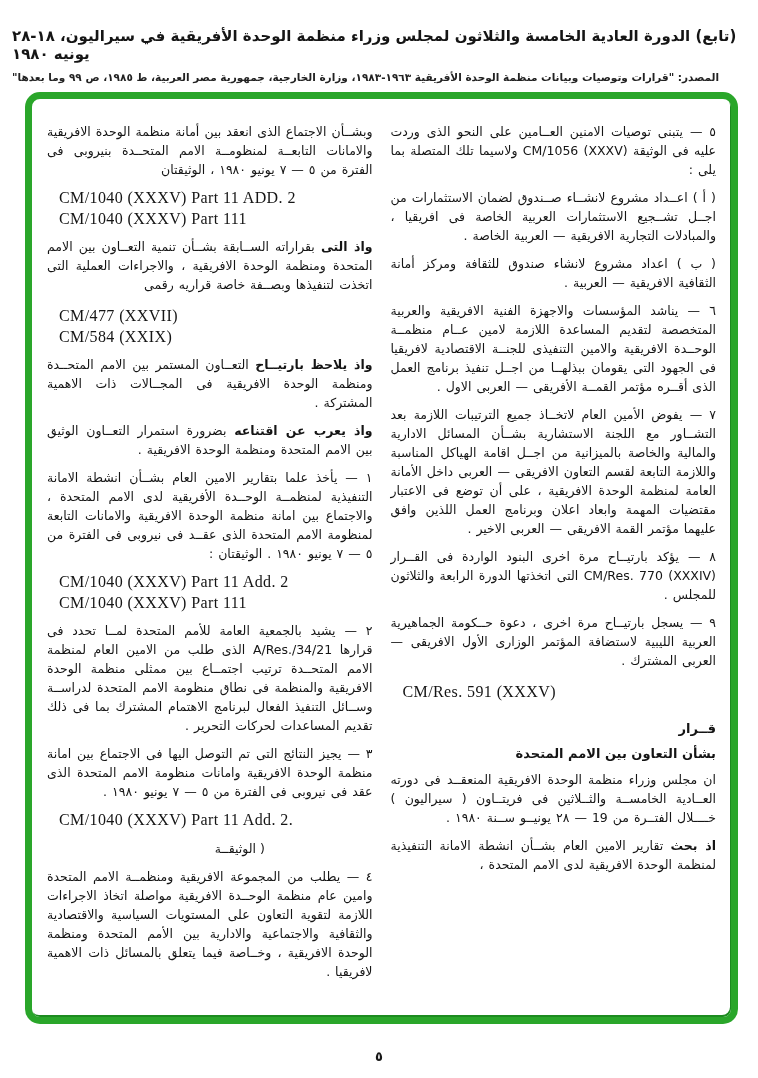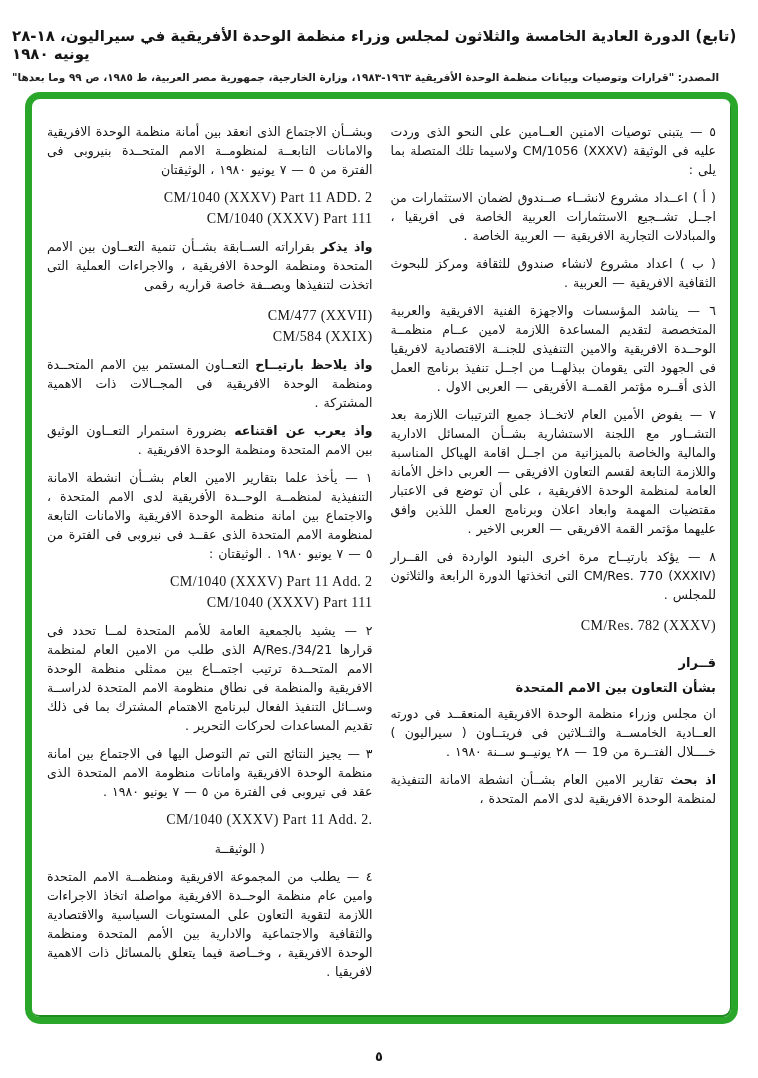--- a/index.html
+++ b/index.html
@@ -45,23 +45,23 @@
     direction:rtl;
     text-align:justify;
     font-size:12.5px;
     line-height:19px;
     margin:9px 0;
     word-spacing:1px;
   }
   .lead{font-weight:bold;}
   .latin{
     direction:ltr;
-    text-align:right;
+    text-align:left;
     font-family:"Liberation Serif","DejaVu Serif",serif;
-    font-size:14px;
+    font-size:16px;
     letter-spacing:.4px;
     line-height:19px;
     margin:2px 0 2px 0;
     padding-left:12px;
     unicode-bidi:embed;
   }
   .latin-gap{margin-top:12px;}
   .center{
     text-align:right;font-weight:bold;
     font-size:13px;margin:6px 0;
@@ -84,36 +84,37 @@
   <p class="line1">(تابع) الدورة العادية الخامسة والثلاثون لمجلس وزراء منظمة الوحدة الأفريقية في سيراليون، ١٨-٢٨ يونيه ١٩٨٠</p>
   <p class="line2">المصدر: "قرارات وتوصيات وبيانات منظمة الوحدة الأفريقية ١٩٦٣-١٩٨٣، وزارة الخارجية، جمهورية مصر العربية، ط ١٩٨٥، ص ٩٩ وما بعدها"</p>
 </div>
 
 <div class="green-box">
   <div class="columns">
 
     <div class="col">
       <p class="ar">٥ — يتبنى توصيات الامنين العــامين على النحو الذى وردت عليه فى الوثيقة CM/1056 (XXXV) ولاسيما تلك المتصلة بما يلى :</p>
       <p class="ar">( أ ) اعــداد مشروع لانشــاء صــندوق لضمان الاستثمارات من اجــل تشــجيع الاستثمارات العربية الخاصة فى افريقيا ، والمبادلات التجارية الافريقية — العربية الخاصة .</p>
-      <p class="ar">( ب ) اعداد مشروع لانشاء صندوق للثقافة ومركز للبحوث الثقافية الافريقية — العربية .</p>
+      <p class="ar">( ب ) اعداد مشروع لانشاء صندوق للثقافة ومركز أمانة الثقافية الافريقية — العربية .</p>
       <p class="ar">٦ — يناشد المؤسسات والاجهزة الفنية الافريقية والعربية المتخصصة لتقديم المساعدة اللازمة لامين عــام منظمــة الوحــدة الافريقية والامين التنفيذى للجنــة الاقتصادية لافريقيا فى الجهود التى يقومان ببذلهــا من اجــل تنفيذ برنامج العمل الذى أقــره مؤتمر القمــة الأفريقى — العربى الاول .</p>
       <p class="ar">٧ — يفوض الأمين العام لاتخــاذ جميع الترتيبات اللازمة بعد التشــاور مع اللجنة الاستشارية بشــأن المسائل الادارية والمالية والخاصة بالميزانية من اجــل اقامة الهياكل المناسبة واللازمة التابعة لقسم التعاون الافريقى — العربى داخل الأمانة العامة لمنظمة الوحدة الافريقية ، على أن توضع فى الاعتبار مقتضيات المهمة وابعاد اعلان وبرنامج العمل اللذين وافق عليهما مؤتمر القمة الافريقى — العربى الاخير .</p>
       <p class="ar">٨ — يؤكد بارتيــاح مرة اخرى البنود الواردة فى القــرار CM/Res. 770 (XXXIV) التى اتخذتها الدورة الرابعة والثلاثون للمجلس .</p>
-      <p class="latin latin-gap">CM/Res. 782 (XXXV)</p>
+      <p class="ar">٩ — يسجل بارتيــاح مرة اخرى ، دعوة حــكومة الجماهيرية العربية الليبية لاستضافة المؤتمر الوزارى الأول الافريقى — العربى المشترك .</p>
+      <p class="latin latin-gap">CM/Res. 591 (XXXV)</p>
       <p class="center res-title">قــرار</p>
       <p class="center">بشأن التعاون بين الامم المتحدة</p>
       <p class="ar">ان مجلس وزراء منظمة الوحدة الافريقية المنعقــد فى دورته العــادية الخامســة والثــلاثين فى فريتــاون ( سيراليون ) خــــلال الفتــرة من 19 — ٢٨ يونيــو ســنة ١٩٨٠ .</p>
       <p class="ar"><b class="lead">اذ بحث</b><span> تقارير الامين العام بشــأن انشطة الامانة التنفيذية لمنظمة الوحدة الافريقية لدى الامم المتحدة ،</span></p>
     </div>
 
     <div class="col">
       <p class="ar">وبشــأن الاجتماع الذى انعقد بين أمانة منظمة الوحدة الافريقية والامانات التابعــة لمنظومــة الامم المتحــدة بنيروبى فى الفترة من ٥ — ٧ يونيو ١٩٨٠ ، الوثيقتان</p>
       <p class="latin">CM/1040 (XXXV) Part 11 ADD. 2</p>
       <p class="latin">CM/1040 (XXXV) Part 111</p>
-      <p class="ar"><b class="lead">واذ يذكر</b><span> بقراراته الســابقة بشــأن تنمية التعــاون بين الامم المتحدة ومنظمة الوحدة الافريقية ، والاجراءات العملية التى اتخذت لتنفيذها وبصــفة خاصة قراريه رقمى</span></p>
+      <p class="ar"><b class="lead">واذ التى</b><span> بقراراته الســابقة بشــأن تنمية التعــاون بين الامم المتحدة ومنظمة الوحدة الافريقية ، والاجراءات العملية التى اتخذت لتنفيذها وبصــفة خاصة قراريه رقمى</span></p>
       <p class="latin latin-gap">CM/477 (XXVII)</p>
       <p class="latin">CM/584 (XXIX)</p>
       <p class="ar"><b class="lead">واذ يلاحظ بارتيــاح</b><span> التعــاون المستمر بين الامم المتحــدة ومنظمة الوحدة الافريقية فى المجــالات ذات الاهمية المشتركة .</span></p>
       <p class="ar"><b class="lead">واذ يعرب عن اقتناعه</b><span> بضرورة استمرار التعــاون الوثيق بين الامم المتحدة ومنظمة الوحدة الافريقية .</span></p>
       <p class="ar">١ — يأخذ علما بتقارير الامين العام بشــأن انشطة الامانة التنفيذية لمنظمــة الوحــدة الأفريقية لدى الامم المتحدة ، والاجتماع بين امانة منظمة الوحدة الافريقية والامانات التابعة لمنظومة الامم المتحدة الذى عقــد فى نيروبى فى الفترة من ٥ — ٧ يونيو ١٩٨٠ . الوثيقتان :</p>
       <p class="latin">CM/1040 (XXXV) Part 11 Add. 2</p>
       <p class="latin">CM/1040 (XXXV) Part 111</p>
       <p class="ar">٢ — يشيد بالجمعية العامة للأمم المتحدة لمــا تحدد فى قرارها A/Res./34/21 الذى طلب من الامين العام لمنظمة الامم المتحــدة ترتيب اجتمــاع بين ممثلى منظمة الوحدة الافريقية والمنظمة فى نطاق منظومة الامم المتحدة لدراســة وســائل التنفيذ الفعال لبرنامج الاهتمام المشترك بما فى ذلك تقديم المساعدات لحركات التحرير .</p>
       <p class="ar">٣ — يجيز النتائج التى تم التوصل اليها فى الاجتماع بين امانة منظمة الوحدة الافريقية وامانات منظومة الامم المتحدة الذى عقد فى نيروبى فى الفترة من ٥ — ٧ يونيو ١٩٨٠ .</p>
       <p class="latin">CM/1040 (XXXV) Part 11 Add. 2.</p>

